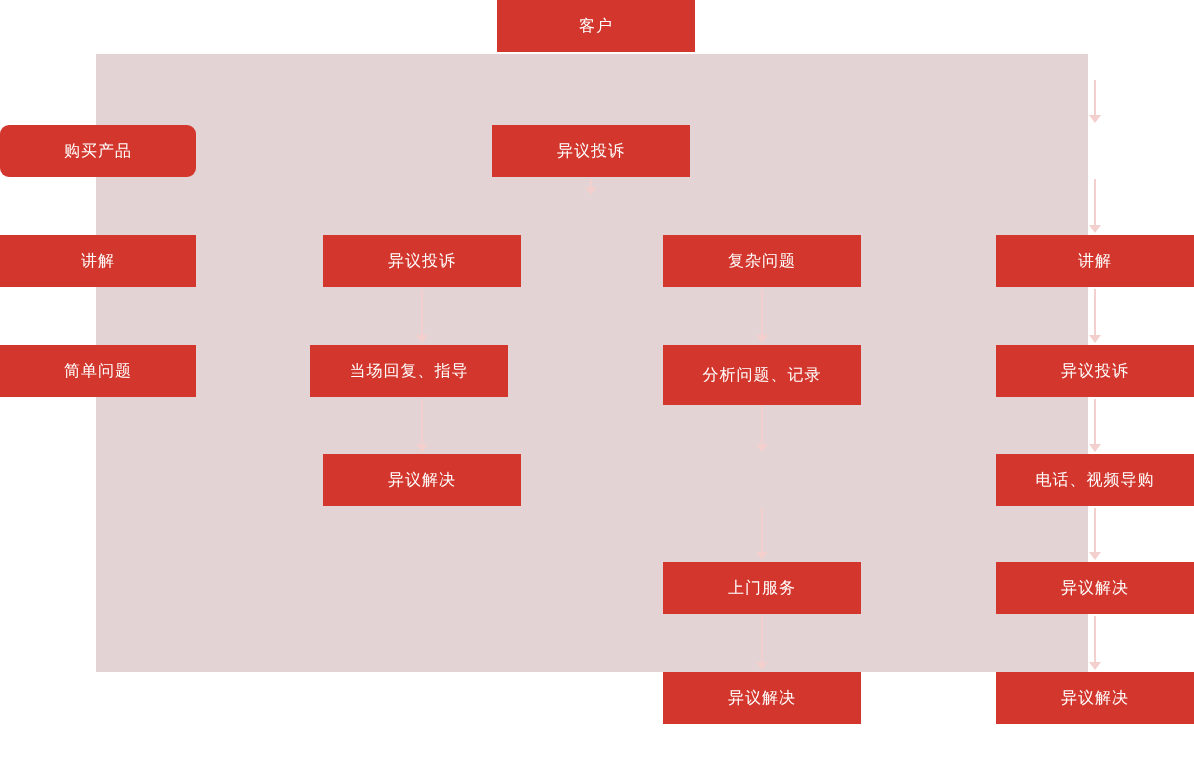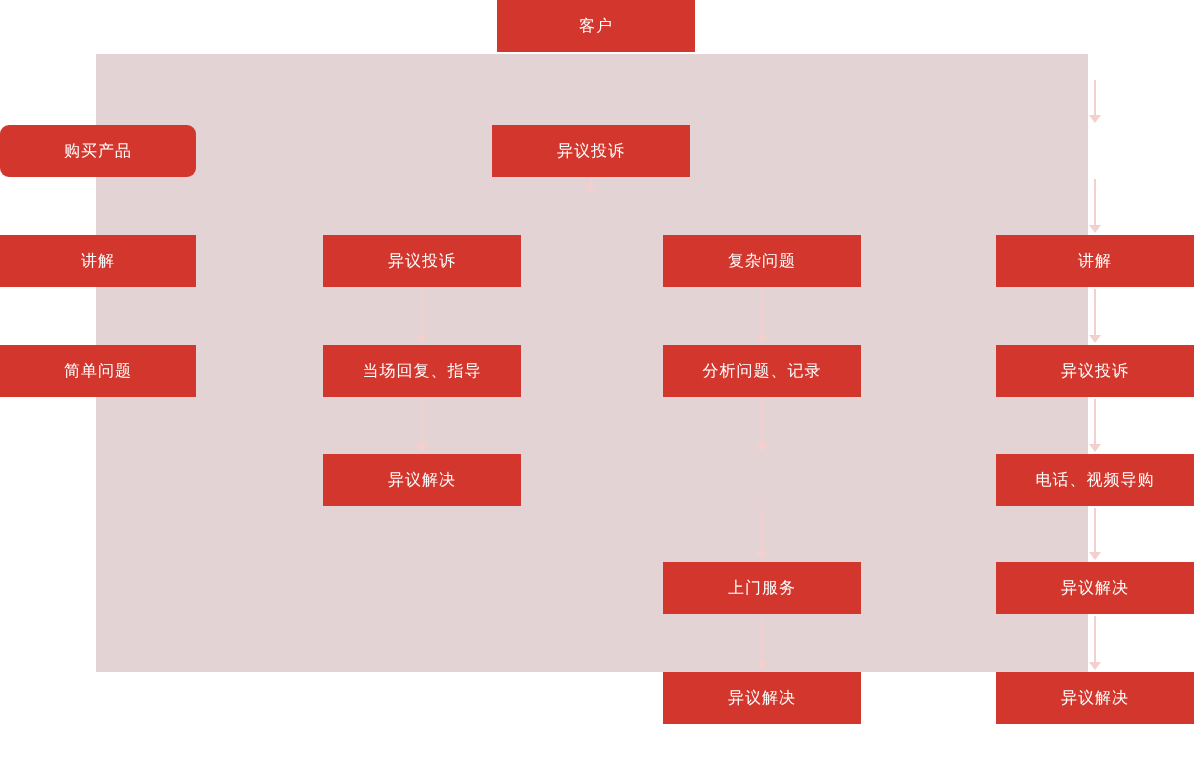--- a/index.html
+++ b/index.html
@@ -128,22 +128,22 @@
 
   <div class="node" style="left:0;     top:125px; width:196px; height:52px;border-radius:9px;">购买产品</div>
   <div class="node" style="left:492px; top:125px; width:198px; height:52px;">异议投诉</div>
 
   <div class="node" style="left:0;     top:235px; width:196px; height:52px;">讲解</div>
   <div class="node" style="left:323px; top:235px; width:198px; height:52px;">异议投诉</div>
   <div class="node" style="left:663px; top:235px; width:198px; height:52px;">复杂问题</div>
   <div class="node" style="left:996px; top:235px; width:198px; height:52px;">讲解</div>
 
   <div class="node" style="left:0;     top:345px; width:196px; height:52px;">简单问题</div>
-  <div class="node" style="left:323px; top:345px; width:198px; height:52px;">当场回复、指导</div>
-  <div class="node" style="left:663px; top:345px; width:198px; height:52px;">分析问题、记录</div>
+  <div class="node" style="left:310px; top:345px; width:198px; height:52px;">当场回复、指导</div>
+  <div class="node" style="left:663px; top:345px; width:198px; height:60px;">分析问题、记录</div>
   <div class="node" style="left:996px; top:345px; width:198px; height:52px;">异议投诉</div>
 
   <div class="node" style="left:323px; top:454px; width:198px; height:52px;">异议解决</div>
   <div class="node" style="left:996px; top:454px; width:198px; height:52px;">电话、视频导购</div>
 
   <div class="node" style="left:663px; top:562px; width:198px; height:52px;">上门服务</div>
   <div class="node" style="left:996px; top:562px; width:198px; height:52px;">异议解决</div>
 
   <div class="node" style="left:663px; top:672px; width:198px; height:52px;">异议解决</div>
   <div class="node" style="left:996px; top:672px; width:198px; height:52px;">异议解决</div>

